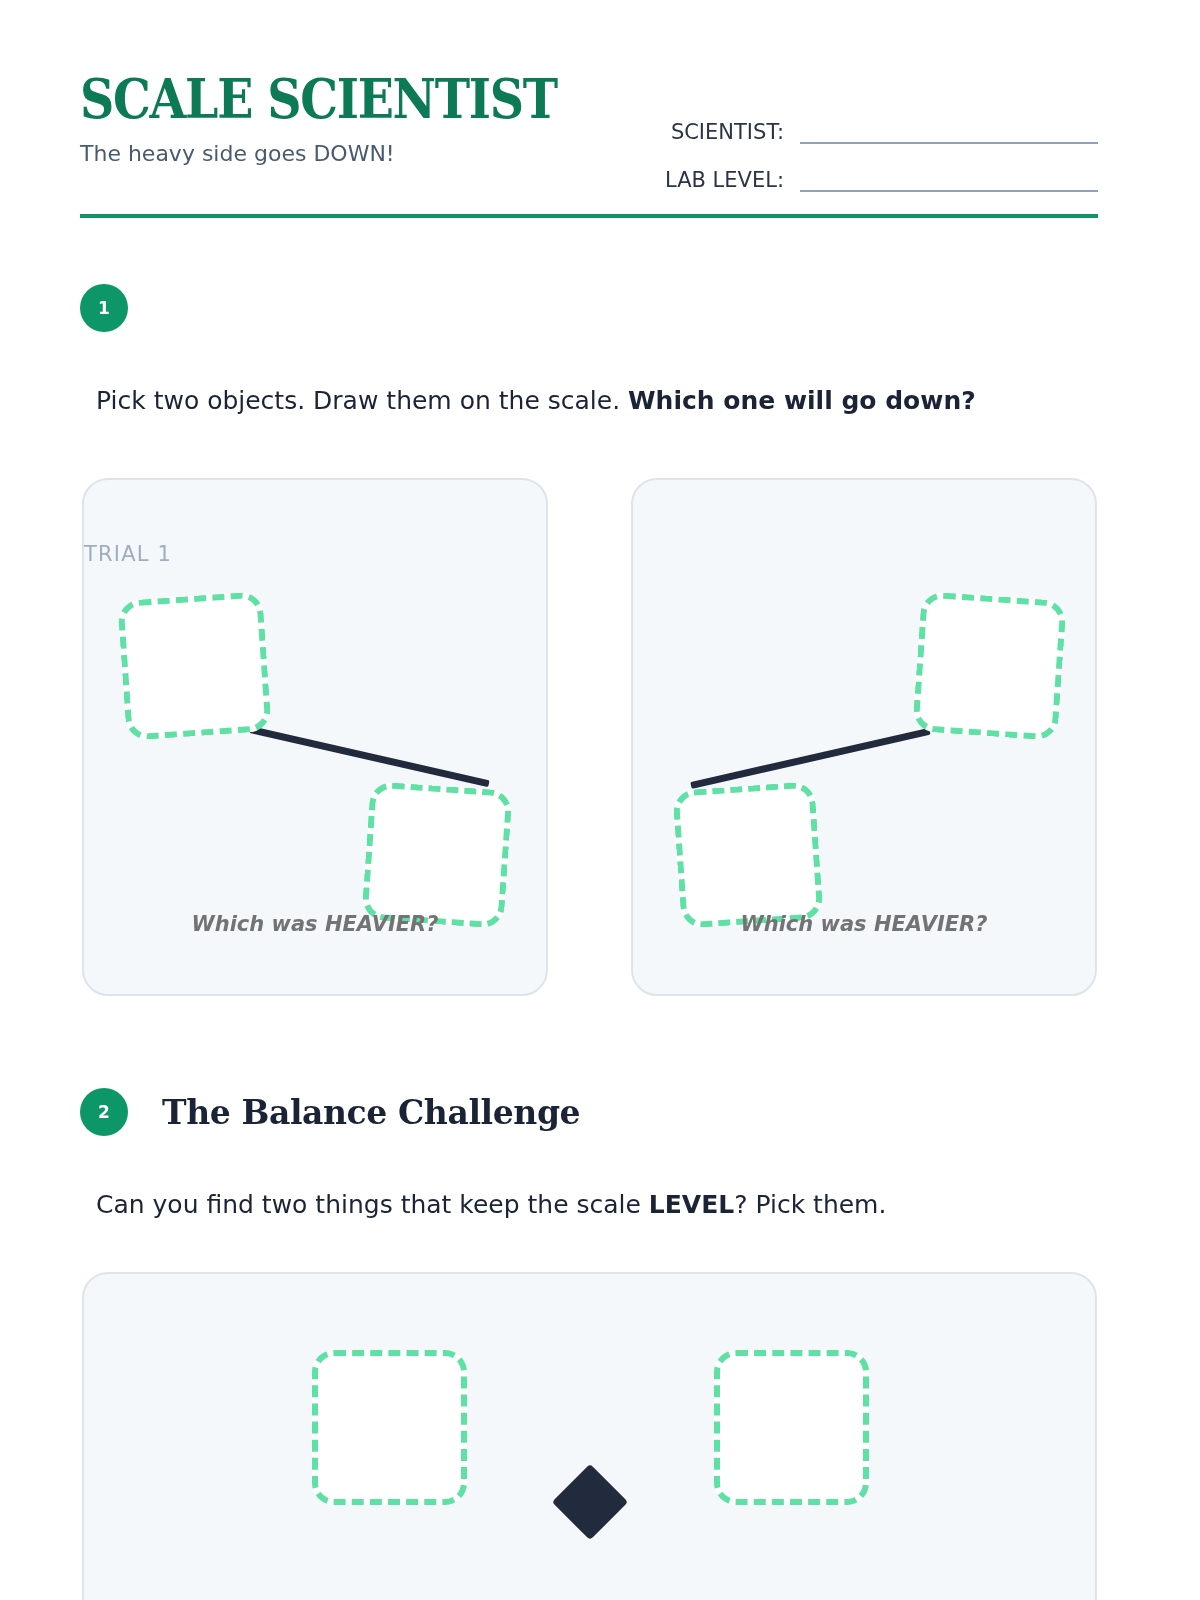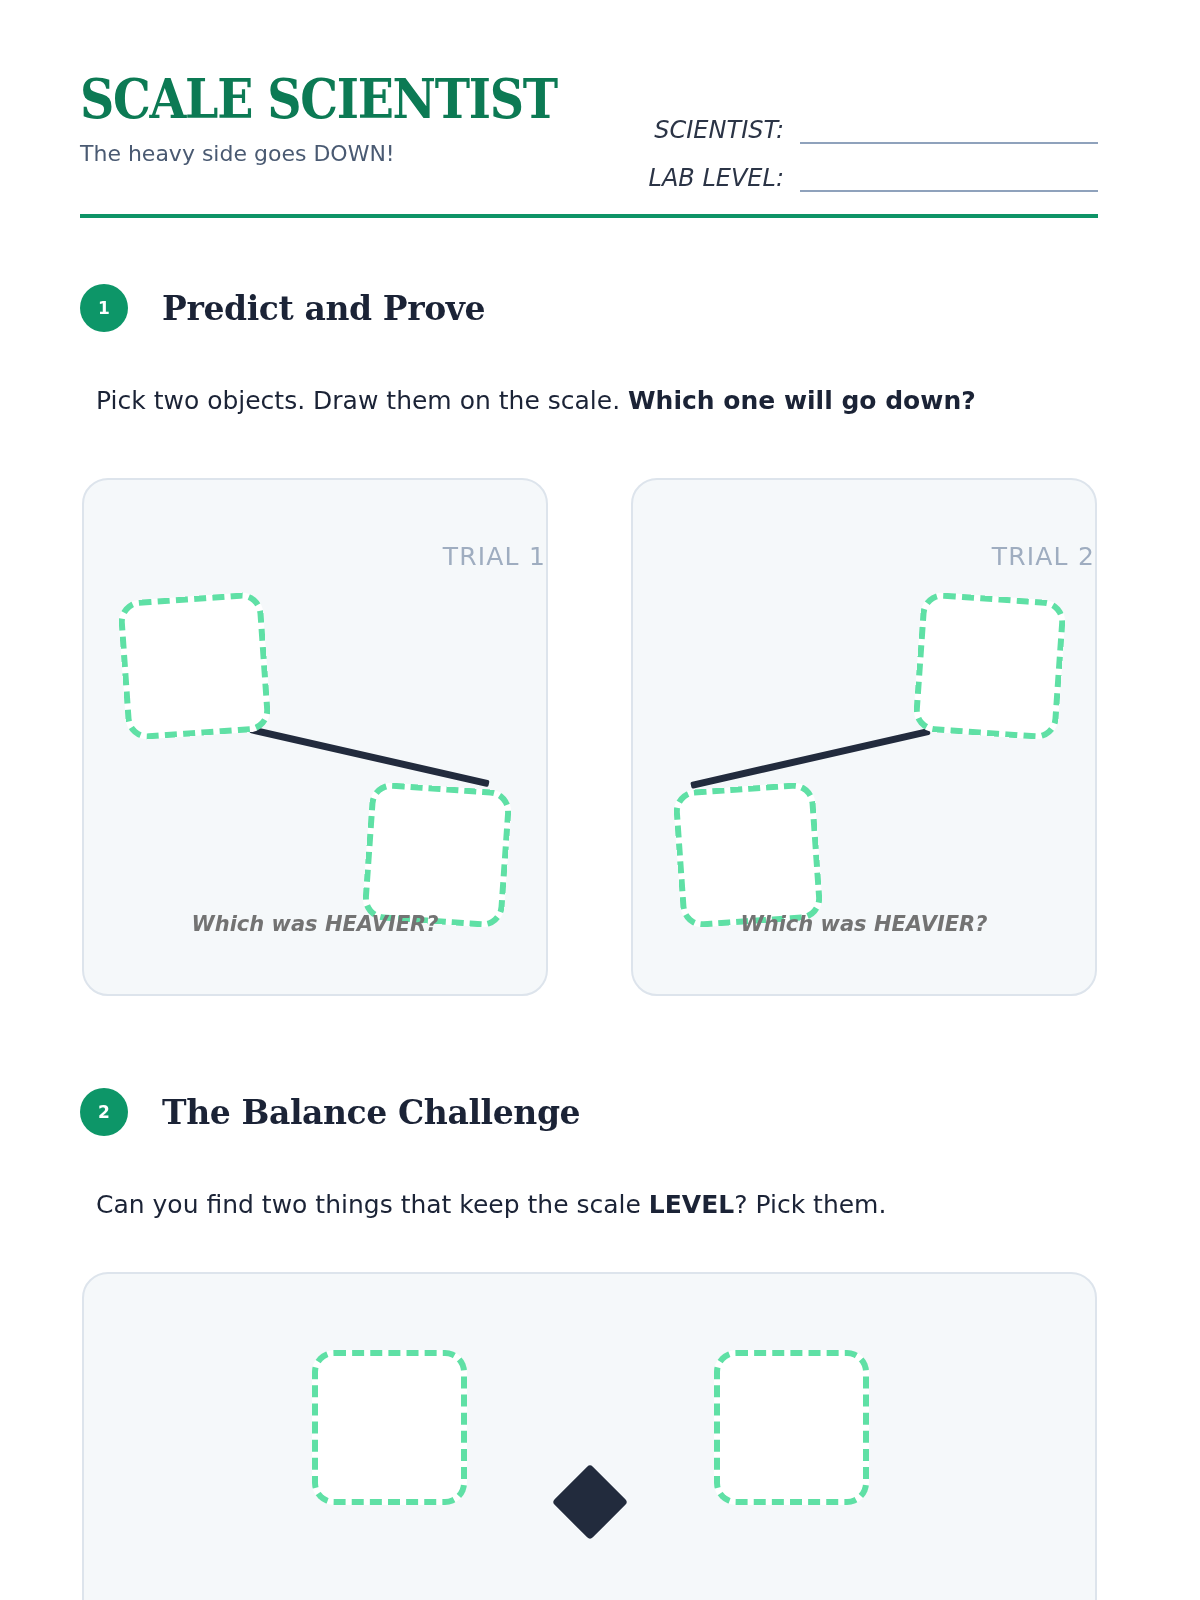--- a/index.html
+++ b/index.html
@@ -58,26 +58,25 @@
     width: 450px;
   }
   .meta-row {
     display: flex;
     align-items: flex-end;
     justify-content: flex-end;
     height: 48px;
   }
   .meta-label {
     font-family: "DejaVu Sans", sans-serif;
-    font-size: 24px;
+    font-size: 21px;
     font-weight: normal;
     color: #2b3446;
     white-space: nowrap;
     padding-bottom: 6px;
-    font-style: italic;
   }
   .meta-line {
     width: 298px;
     height: 0;
     border-bottom: 2px solid #8fa2bc;
     margin-left: 16px;
     margin-bottom: 6px;
   }
 
   .header-rule {
@@ -136,23 +135,23 @@
     border: 2px solid #dde4ec;
     border-radius: 26px;
     box-sizing: border-box;
     overflow: hidden;
   }
   .trial-label {
     position: absolute;
     top: 62px;
     left: 0;
     width: 100%;
-    text-align: right;
-    font-family: "DejaVu Sans", sans-serif;
-    font-size: 25px;
+    text-align: left;
+    font-family: "DejaVu Sans", sans-serif;
+    font-size: 21px;
     font-weight: normal;
     letter-spacing: 1.2px;
     color: #9fadc0;
   }
   .heavier-label {
     position: absolute;
     bottom: 58px;
     left: 0;
     width: 100%;
     text-align: center;
@@ -211,21 +210,20 @@
       <span class="meta-line"></span>
     </div>
   </div>
 
 </div>
 
 <div class="header-rule"></div>
 
 <div class="section-head" style="left:80px; top:284px;">
   <div class="step-badge">1</div>
-  <div class="section-title">Predict and Prove</div>
 </div>
 
 <div class="section-prompt" style="left:80px; top:386px;">
   <span>Pick two objects. Draw them on the scale. </span><b>Which one will go down?</b>
 </div>
 
 <div class="panel" style="left:82px; top:478px; width:466px; height:518px;">
 
   <div class="trial-label">TRIAL 1</div>
 
@@ -233,21 +231,20 @@
 
   <div class="drop-box" style="left:38px; top:116px; width:145px; height:140px; transform: rotate(-4deg);"></div>
 
   <div class="drop-box" style="left:282px; top:306px; width:142px; height:138px; transform: rotate(4deg);"></div>
 
   <div class="heavier-label">Which was HEAVIER?</div>
 </div>
 
 <div class="panel" style="left:631px; top:478px; width:466px; height:518px;">
 
-  <div class="trial-label">TRIAL 2</div>
 
   <div class="beam" style="position:absolute; left:58px; top:302px; width:245px; transform: rotate(-12.8deg); transform-origin: left center;"></div>
 
   <div class="drop-box" style="left:284px; top:116px; width:145px; height:140px; transform: rotate(4deg);"></div>
 
   <div class="drop-box" style="left:44px; top:306px; width:142px; height:138px; transform: rotate(-4deg);"></div>
 
   <div class="heavier-label">Which was HEAVIER?</div>
 </div>
 

